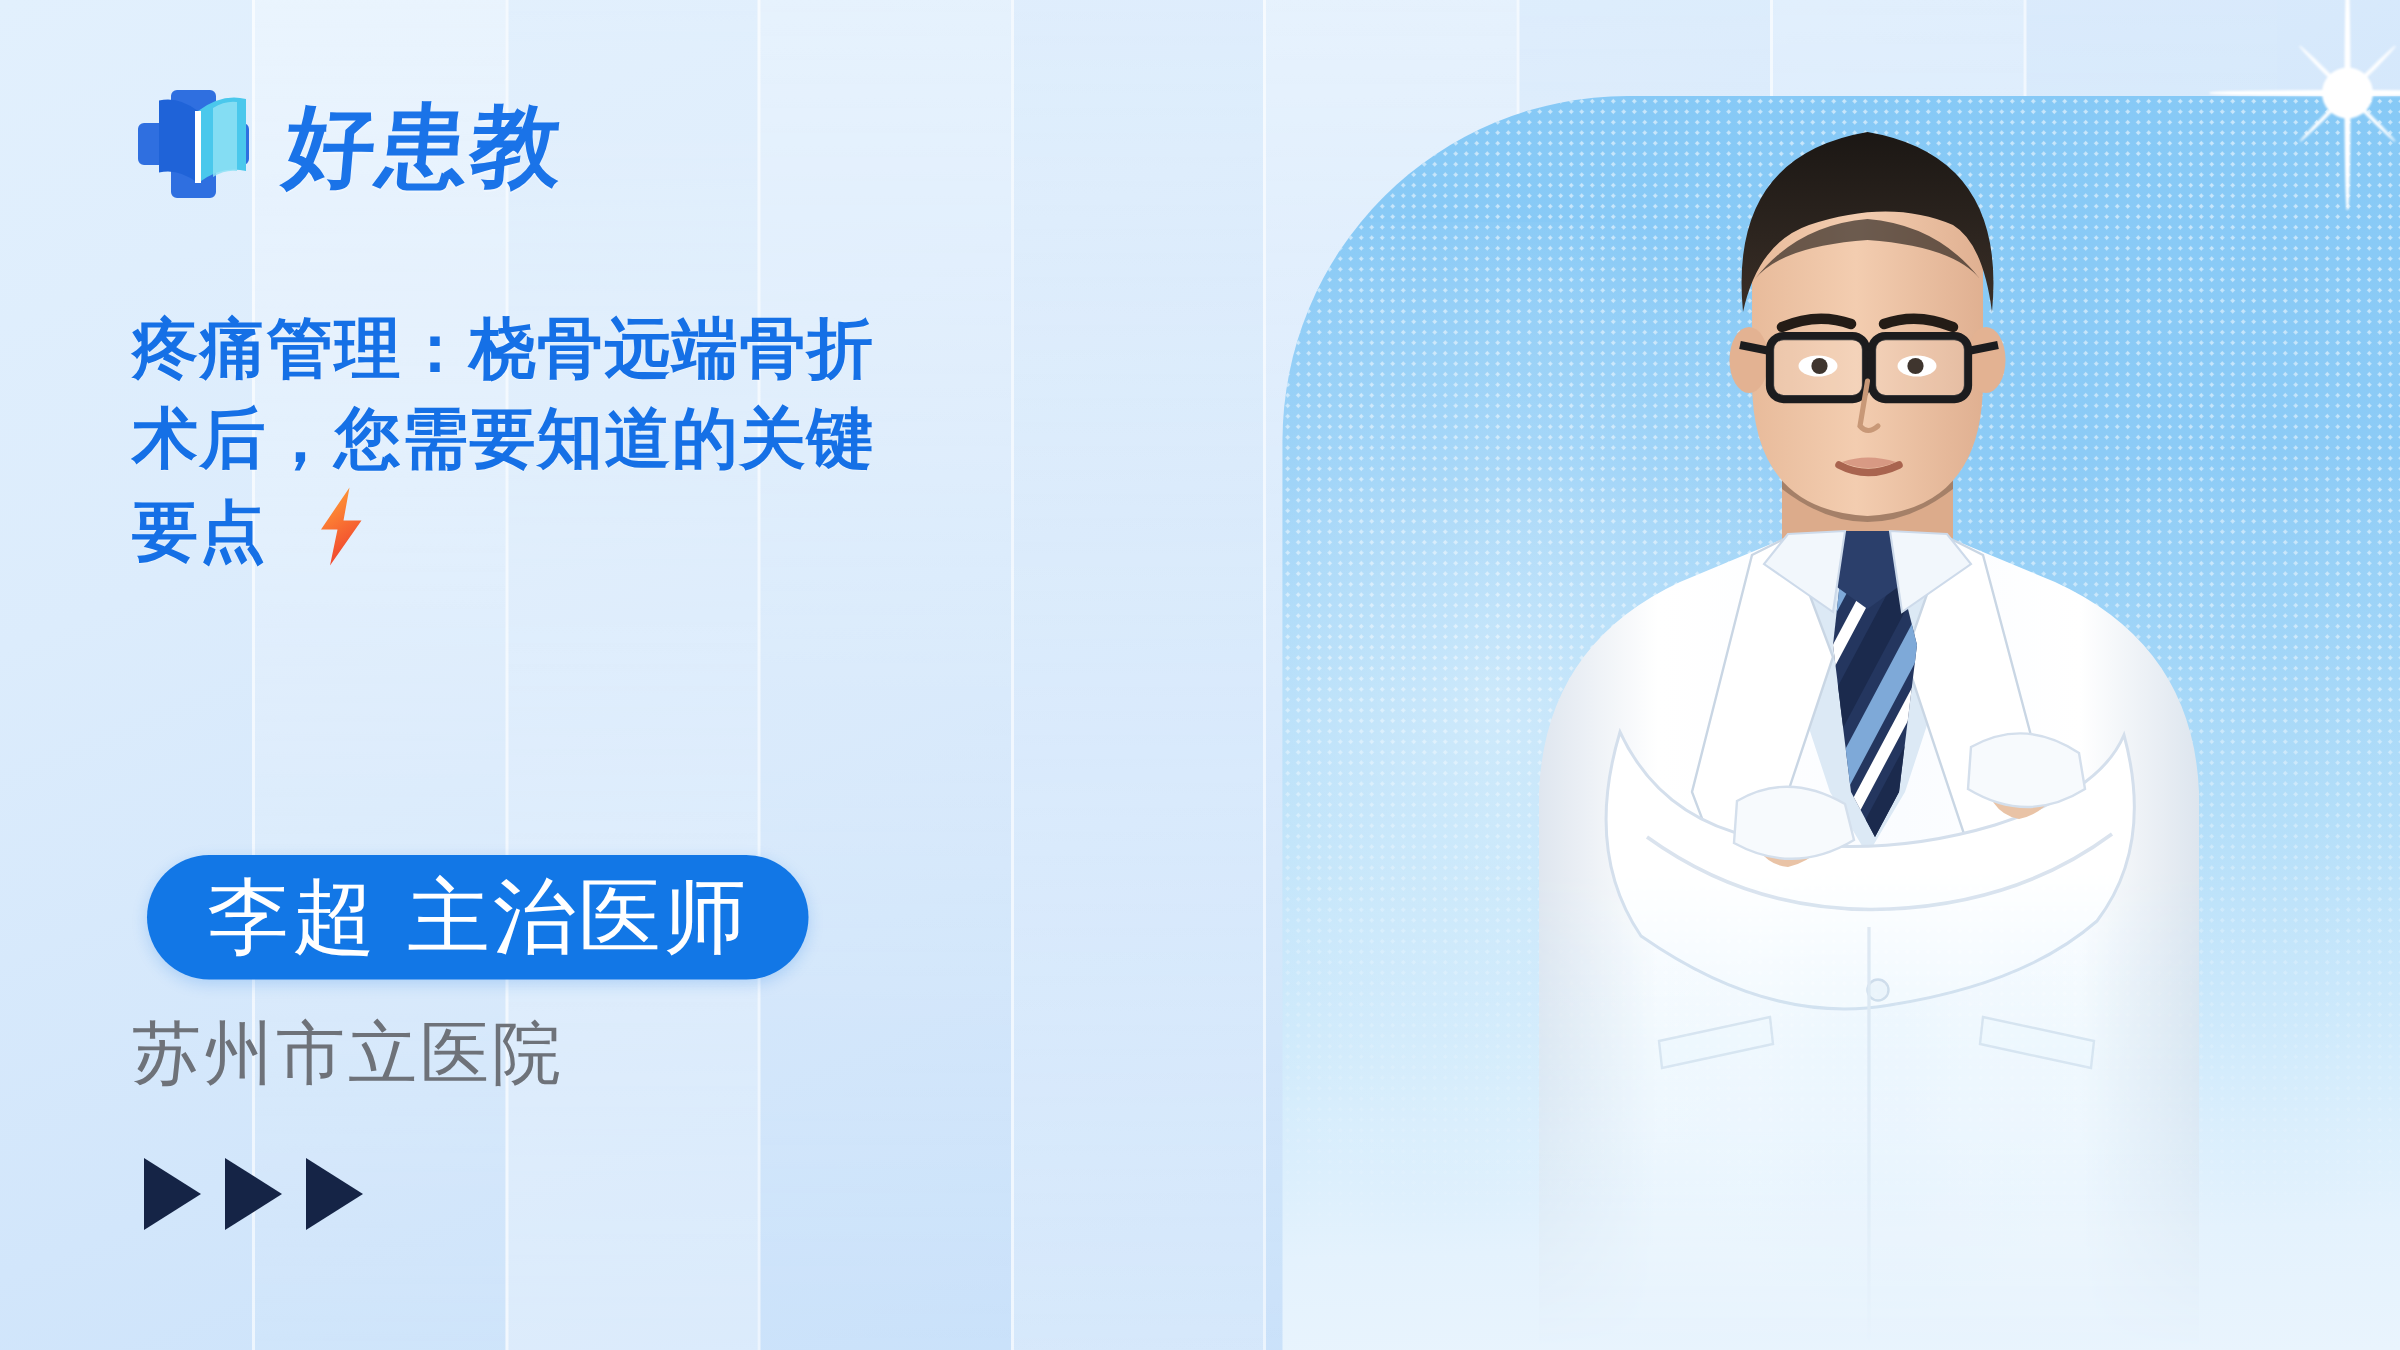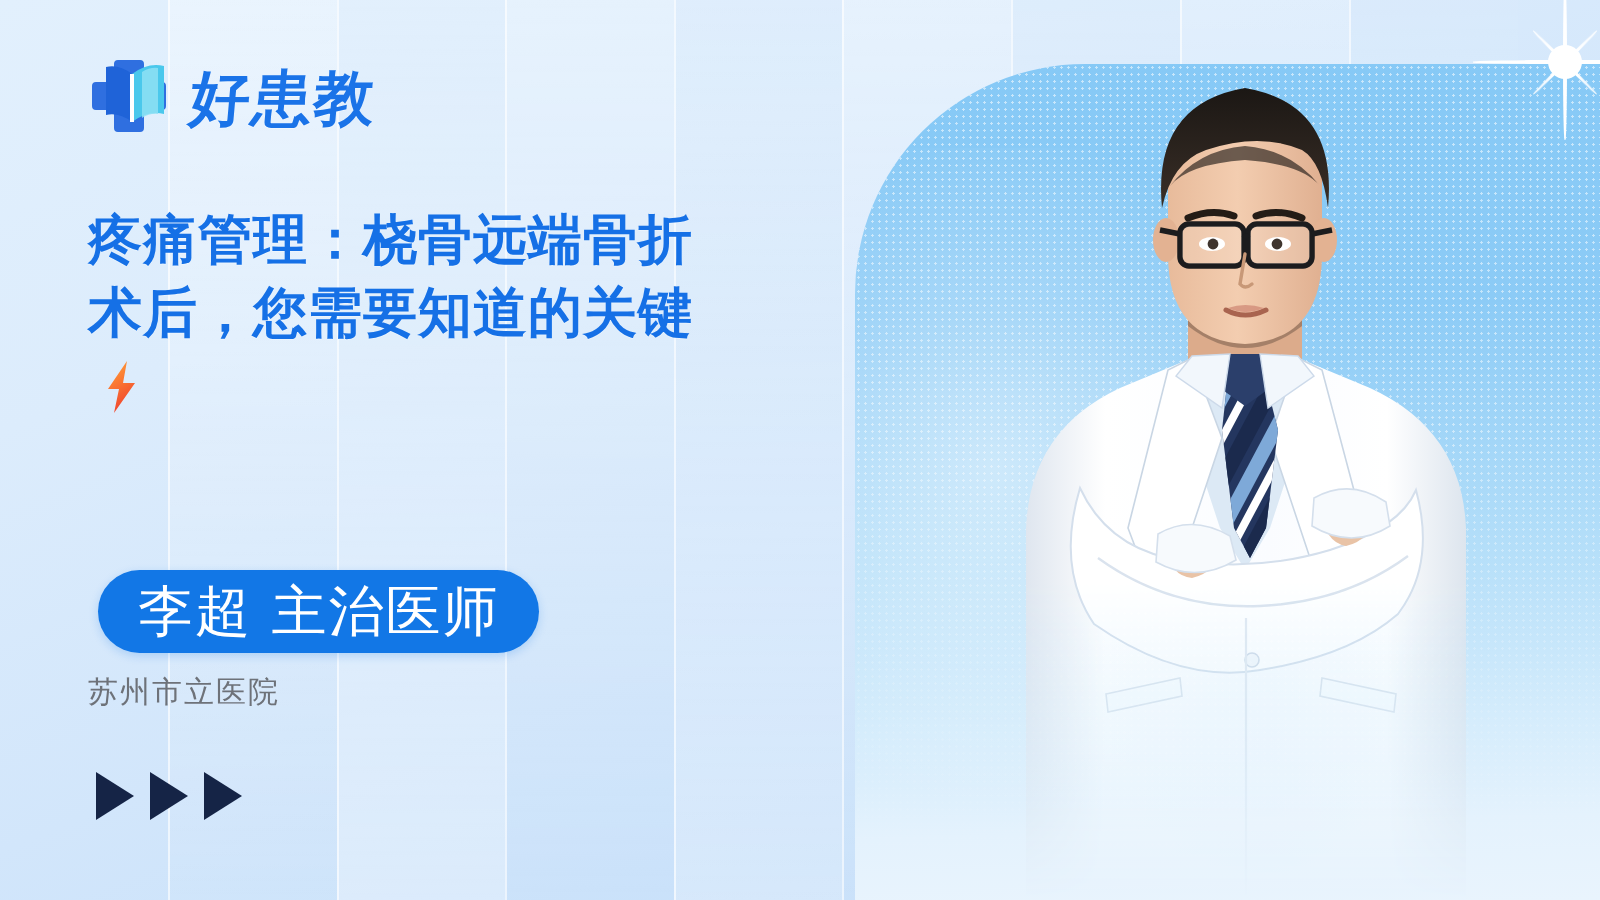--- a/index.html
+++ b/index.html
@@ -77,21 +77,21 @@
     color:#1a73e8; line-height:1;
     font-family:"DejaVu Sans","Liberation Sans",sans-serif;
     transform:skewX(-5deg);
     text-shadow:0 1px 0 rgba(255,255,255,.35);
   }
 
   
   .headline{
     position:absolute; left:88px; top:203px; width:770px;
     font-family:"DejaVu Sans","Liberation Sans",sans-serif;
-    font-size:54px; font-weight:900; line-height:1.36;
+    font-size:44px; font-weight:900; line-height:1.36;
     letter-spacing:1px;
     color:#1570e6;
     text-shadow:0 1px 0 rgba(255,255,255,.3);
   }
   .headline .bolt{
     display:inline-block; width:46px; height:56px;
     vertical-align:-10px; margin-left:10px;
   }
 
   
@@ -101,21 +101,21 @@
     display:flex; align-items:center;
     background:#1277e6;
     border-radius:42px;
     color:#ffffff;
     font-size:55px; font-weight:400; letter-spacing:2px;
     font-family:"DejaVu Sans","Liberation Sans",sans-serif;
     box-shadow:0 3px 10px rgba(18,119,230,.22);
   }
   .hospital{
     position:absolute; left:88px; top:672px;
-    font-size:30px; letter-spacing:2px; color:#6e7279;
+    font-size:46px; letter-spacing:2px; color:#6e7279;
     font-family:"DejaVu Sans","Liberation Sans",sans-serif;
   }
 
   
   .arrows{ position:absolute; left:96px; top:772px; display:flex; gap:16px; }
   .arrow{
     width:0; height:0;
     border-left:38px solid #152446;
     border-top:24px solid transparent;
     border-bottom:24px solid transparent;
@@ -283,20 +283,21 @@
         <path d="M54 20 q8 -5 16 -4 l0 46 q-8 -1 -16 4 z" fill="#8ee0f5" opacity=".85"></path>
       </svg>
     </span>
     <span class="logo-text">好患教</span>
   </div>
 
   <div class="headline">
     <div>疼痛管理：桡骨远端骨折</div>
     <div>术后，您需要知道的关键</div>
     <div>
+      <span>要点</span>
       <span class="bolt">
         <svg viewBox="0 0 46 56" width="46" height="56" xmlns="http://www.w3.org/2000/svg">
           <defs>
             <linearGradient id="boltG" x1="0" y1="0" x2="0.35" y2="1">
               <stop offset="0%" stop-color="#ffa53a"></stop>
               <stop offset="45%" stop-color="#fb7b33"></stop>
               <stop offset="100%" stop-color="#f0452f"></stop>
             </linearGradient>
           </defs>
           <path d="M29 2 L10 30 H21 L16 54 L37 24 H25 Z" fill="url(#boltG)"></path>

